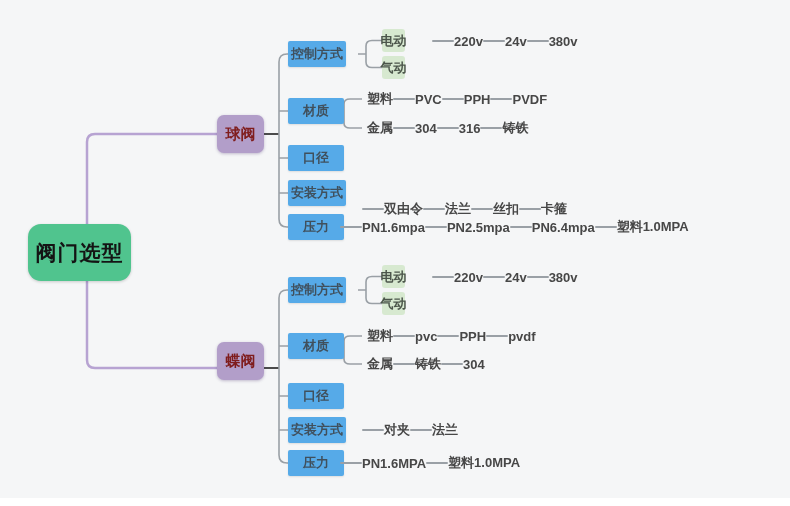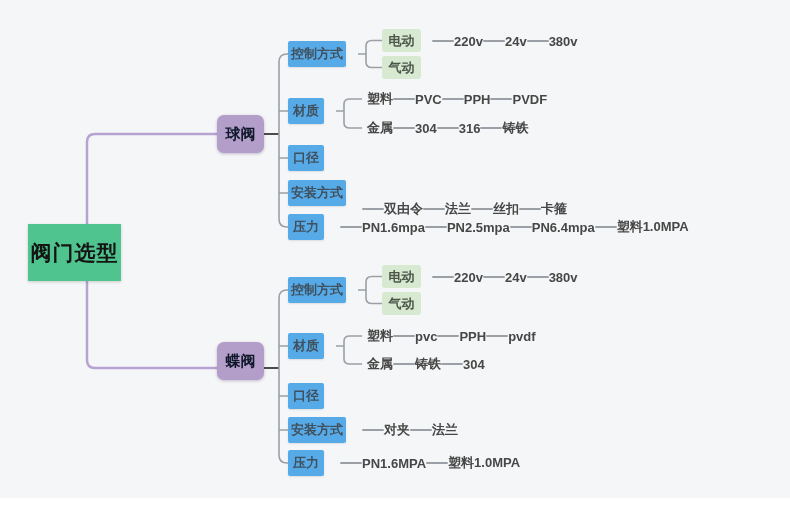--- a/index.html
+++ b/index.html
@@ -16,44 +16,44 @@
     background:#f5f6f7;
   }
   svg.wires { position:absolute; left:0; top:0; pointer-events:none; }
 
   .node {
     position:absolute;
     display:flex; align-items:center; justify-content:center;
     font-weight:bold; white-space:nowrap;
   }
   .root {
-    left:28px; top:224px; width:93px; height:57px;
+    left:28px; top:224px; width:103px; height:57px;
     background:#50c48e; color:#141414;
-    font-size:21px; letter-spacing:1px; border-radius:0;
+    font-size:21px; letter-spacing:1px; border-radius:13px;
     box-shadow:0 1px 3px rgba(0,0,0,.18);
   }
   .branch {
     width:47px; height:38px;
-    background:#b29ec9; color:#0f172a;
+    background:#b29ec9; color:#7f1d1d;
     font-size:15px; border-radius:7px;
     box-shadow:0 1px 3px rgba(70,45,110,.30);
   }
   .b-qiufa { left:217px; top:115px; }
   .b-diefa { left:217px; top:342px; }
 
   .blue {
     background:#56aae8; color:#40505d;
     font-size:13px; border-radius:2px;
     box-shadow:0 1px 2px rgba(0,0,0,.10);
   }
   .w70 { width:58px; height:26px; }
-  .w48 { width:36px; height:26px; }
+  .w48 { width:56px; height:26px; }
 
   .leafbox {
-    width:39px; height:23px;
+    width:23px; height:23px;
     background:#d7e9d0; color:#4c564b;
     font-size:13px; border-radius:3px;
   }
 
   .chain {
     position:absolute; height:22px;
     display:flex; align-items:center; gap:0;
     font-size:13px; font-weight:bold; color:#474747;
     white-space:nowrap;
     text-align:right;

